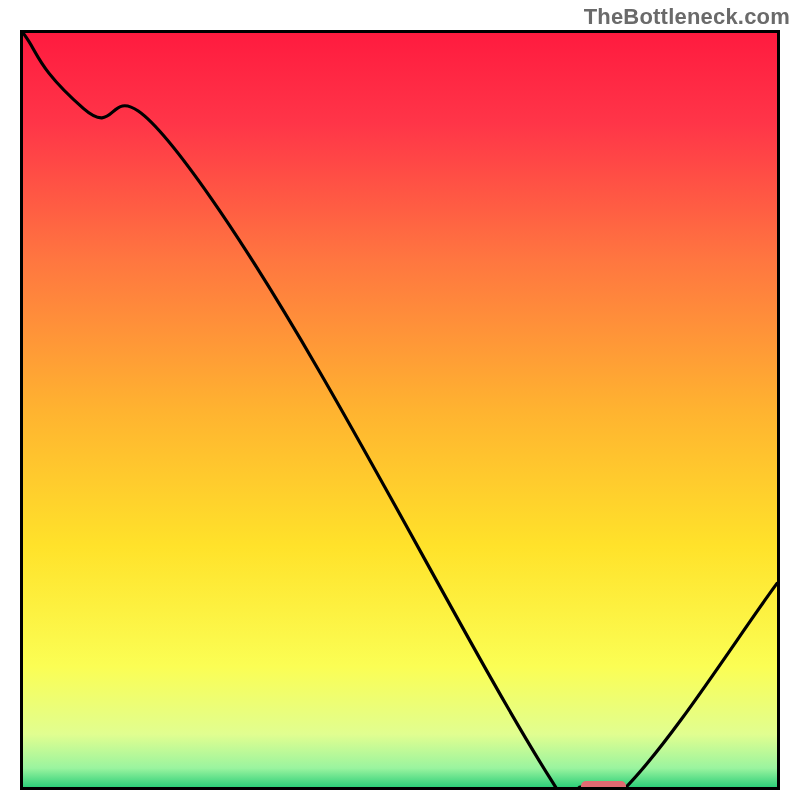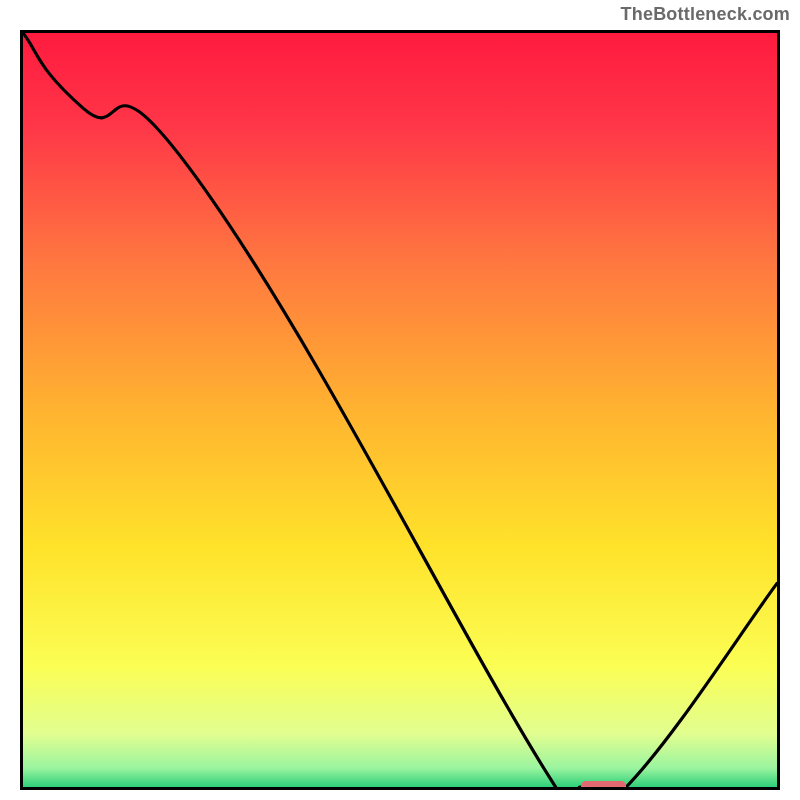--- a/index.html
+++ b/index.html
@@ -12,21 +12,21 @@
   }
   .frame {
     position: relative;
     width: 800px;
     height: 800px;
   }
   .watermark {
     position: absolute;
     top: 4px;
     right: 10px;
-    font-size: 18px;
+    font-size: 22px;
     font-weight: 600;
     color: #6a6a6a;
     letter-spacing: 0.2px;
   }
   .plot-outer {
     position: absolute;
     left: 20px;
     top: 30px;
     width: 760px;
     height: 760px;

